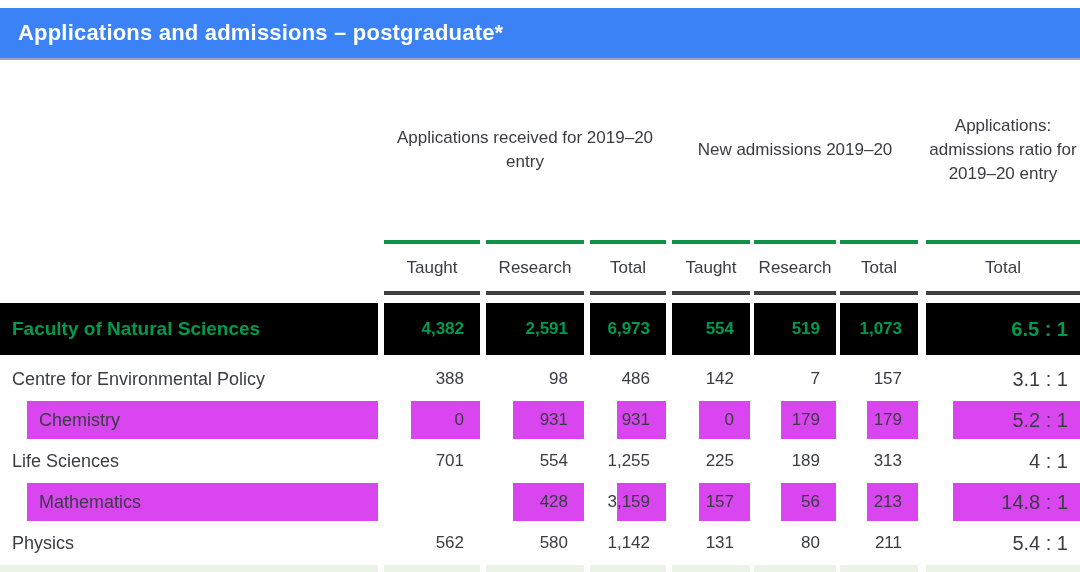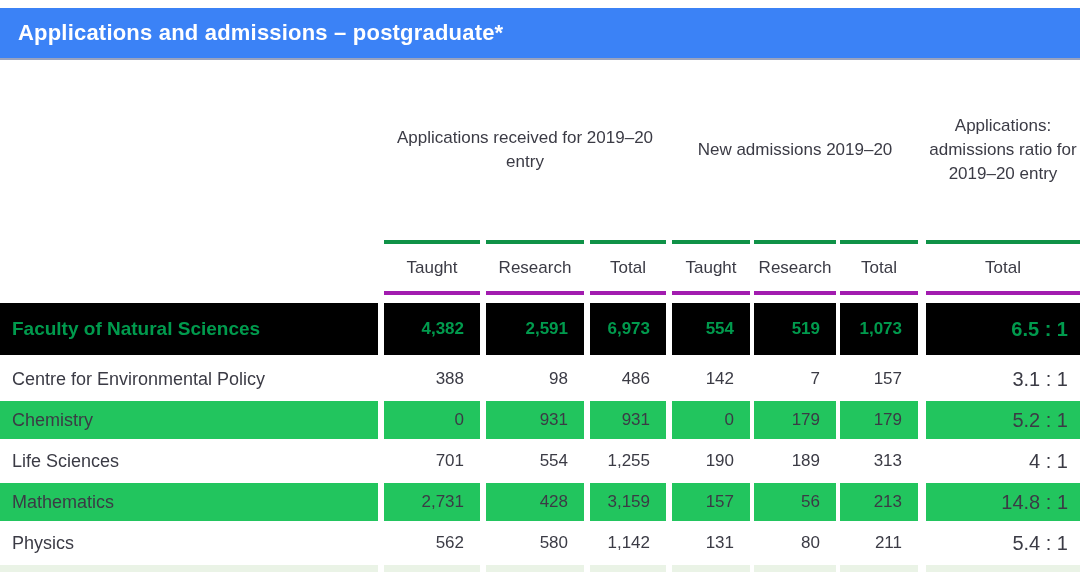--- a/index.html
+++ b/index.html
@@ -31,31 +31,31 @@
   .header-band{height:180px;align-items:center;}
   .group{
     text-align:center;font-size:17px;line-height:1.4;color:#3b3b45;
   }
   .g-apps{grid-column:3/8;}
   .g-adm{grid-column:9/14;}
   .g-ratio{grid-column:15;}
   
   .subheader .sub{
     border-top:4px solid #0f9247;
-    border-bottom:4px solid #a21caf;
+    border-bottom:4px solid #404040;
     padding:14px 0 13px 0;
     text-align:center;font-size:17px;color:#3b3b45;
   }
   
   .row{height:38px;margin-bottom:3px;}
   .row .cell{display:flex;align-items:center;height:100%;}
   .row .label{padding-left:12px;font-size:18px;}
   .row .num{justify-content:flex-end;padding-right:16px;font-size:17px;}
   .row .ratio{justify-content:flex-end;padding-right:12px;font-size:20px;}
-  .r-shade .cell{background:#22c55e;}
+  .r-shade .cell{background:#d946ef;margin-left:27px;}
   .r-hl{height:52px;margin-top:8px;margin-bottom:5px;}
   .r-hl .cell{background:#000000;color:#009a4d;font-weight:bold;}
   .r-hl .label{font-size:19px;}
   
   .strip{height:10px;}
   .strip .cell{background:#eaf3e6;height:100%;}
 </style>
 </head>
 <body>
 
@@ -110,29 +110,28 @@
   <div class="cell num c5">179</div>
   <div class="cell num c6">179</div>
   <div class="cell ratio c7">5.2 : 1</div>
 </div>
 
 <div class="grid row">
   <div class="cell label c-label">Life Sciences</div>
   <div class="cell num c1">701</div>
   <div class="cell num c2">554</div>
   <div class="cell num c3">1,255</div>
-  <div class="cell num c4">190</div>
+  <div class="cell num c4">225</div>
   <div class="cell num c5">189</div>
   <div class="cell num c6">313</div>
   <div class="cell ratio c7">4 : 1</div>
 </div>
 
 <div class="grid row r-shade">
   <div class="cell label c-label">Mathematics</div>
-  <div class="cell num c1">2,731</div>
   <div class="cell num c2">428</div>
   <div class="cell num c3">3,159</div>
   <div class="cell num c4">157</div>
   <div class="cell num c5">56</div>
   <div class="cell num c6">213</div>
   <div class="cell ratio c7">14.8 : 1</div>
 </div>
 
 <div class="grid row">
   <div class="cell label c-label">Physics</div>

